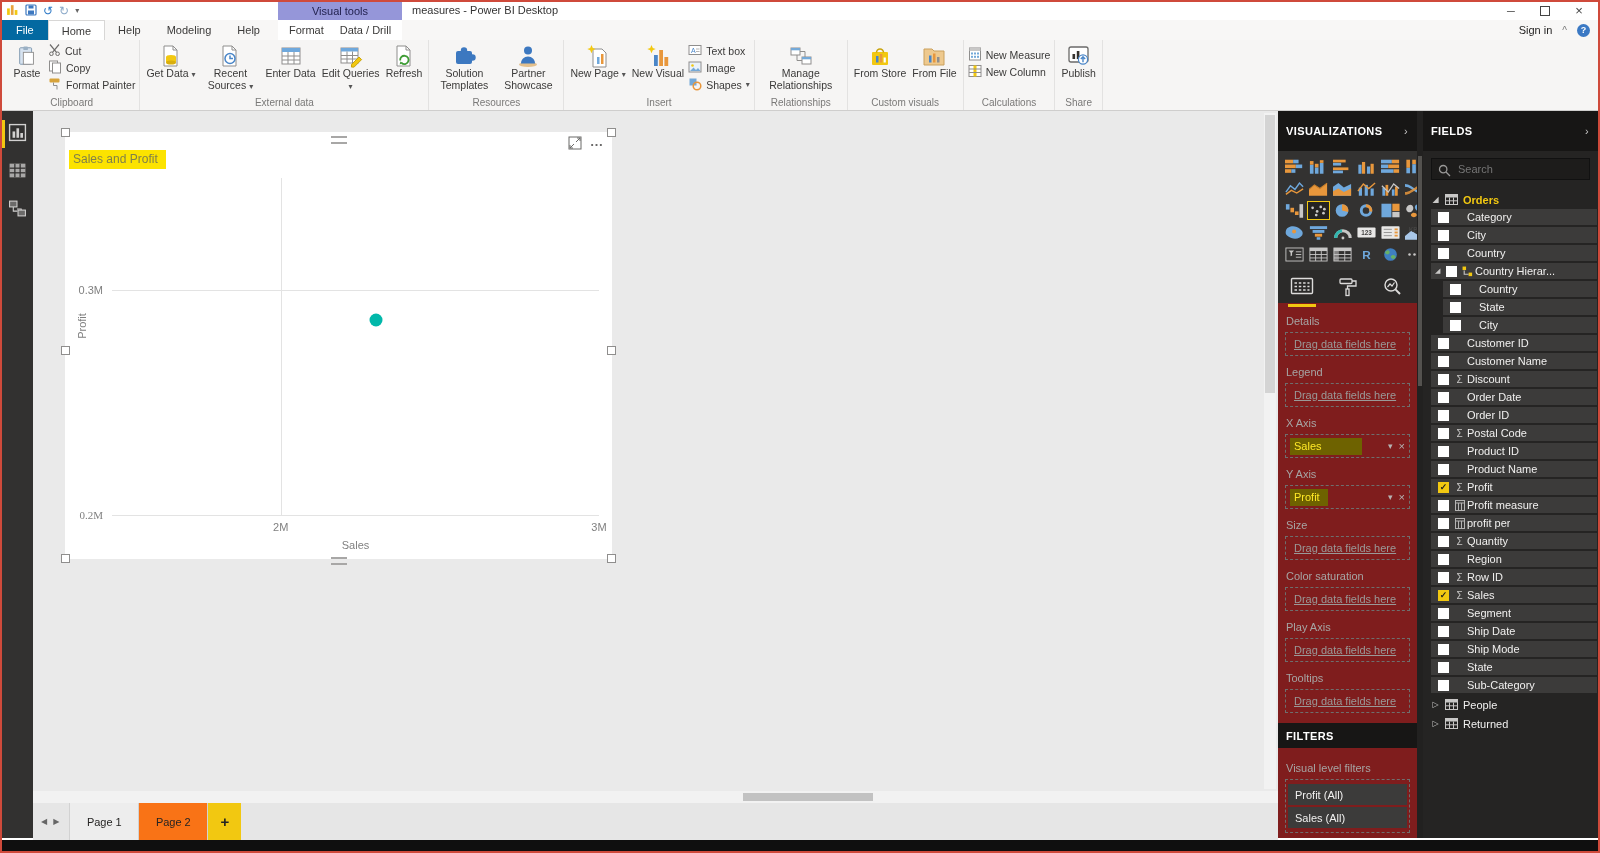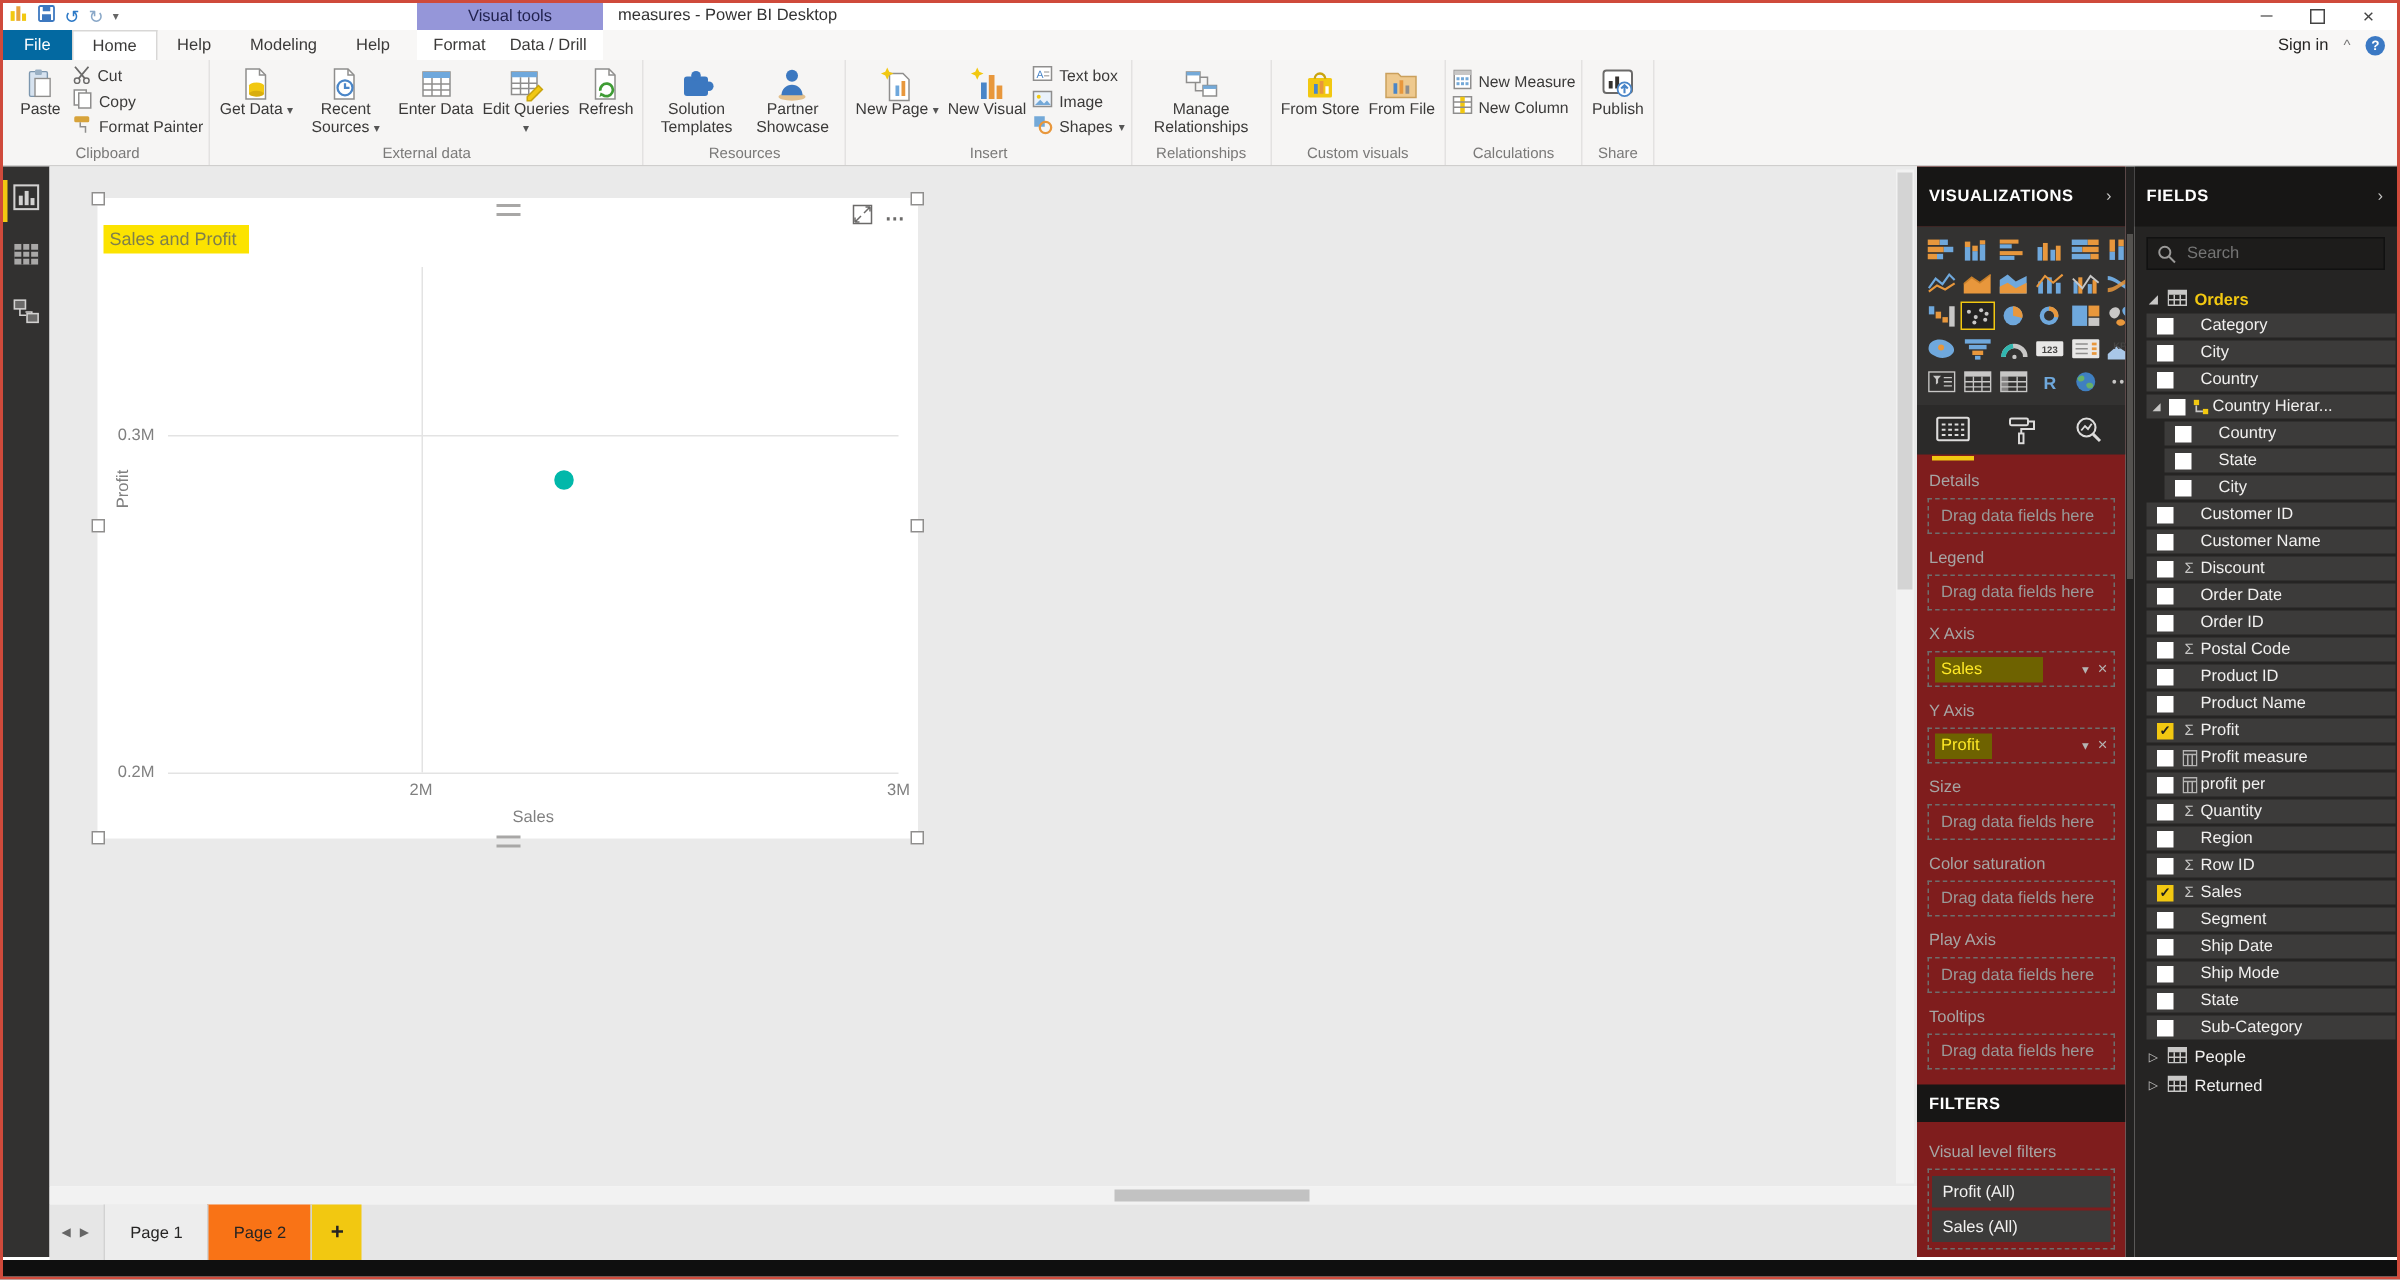--- a/index.html
+++ b/index.html
@@ -99,21 +99,21 @@
   .vtile{width:21px;height:17px;display:flex;align-items:center;justify-content:center;cursor:pointer;
     border:1px solid transparent;box-sizing:content-box;}
   .vtile.selected{border:1px solid #f2c811;background:#242322;}
   .pane-tabs{display:flex;gap:24px;padding:7px 0 0 12px;background:#2b2a29;height:26px;}
   .pane-tab{position:relative;cursor:pointer;}
   .pane-tab.active::after{content:"";position:absolute;left:-2px;right:-2px;bottom:-4px;height:3px;background:#f2c811;}
   .wells{padding:2px 7px 6px 7px;}
   .well-label{font-size:11px;color:#a6a5a4;margin:10px 0 5px 1px;}
   .well-box{border:1px dashed #6f6e6d;height:22px;display:flex;align-items:center;
     font-size:11px;color:#9a9998;padding:0 4px;}
-  .well-box .ph{padding-left:4px;}
+  .well-box .ph{padding-left:4px;text-decoration:underline;}
   .well-pill{display:flex;align-items:center;width:100%;}
   .hl-swipe{background:#6e6200;color:#ffe926;padding:2px 8px 3px 4px;font-size:11px;}
   .pill-right{margin-left:auto;display:flex;align-items:center;gap:6px;color:#b5b4b3;}
   .pill-right span{cursor:pointer;font-size:9px;}
   .pill-right .x{font-size:11px;}
   .filters-header{height:25px;background:#171615;color:#fff;display:flex;align-items:center;
     padding:0 8px;font-size:11px;font-weight:bold;letter-spacing:0.4px;margin-top:4px;}
   .filters-body{padding:4px 7px;}
   .filter-group{border:1px dashed #6f6e6d;padding:2px;margin-top:4px;}
   .filter-pill{background:#3c3b3a;height:21px;display:flex;align-items:center;padding:0 7px;
@@ -531,21 +531,21 @@
         <span class="ellipsis">⋯</span>
       </div>
       <div class="chart-title">Sales and Profit</div>
       <div class="plot" id="plot-area">
         <div class="y-axis-title">Profit</div>
         <div class="x-axis-title">Sales</div>
       <div class="gridline v" style="left: 34.6405%;"></div>
           <div class="xtick" style="left: 34.6405%;">2M</div>
           <div class="xtick" style="left: 100%;">3M</div>
           <div class="gridline h" style="top: 100%;"></div>
-          <div class="ytick" style="top: 100%;">0.2M</div>
+          <div class="ytick" style="top: 100%; font-family: Liberation Serif, serif;">0.2M</div>
           <div class="gridline h" style="top: 33.3333%;"></div>
           <div class="ytick" style="top: 33.3333%;">0.3M</div>
           <div class="dot" style="left: 54.2484%; top: 42%; background: rgb(1, 184, 170);"></div>
         </div>
     </div>
     <div class="vscroll">
         <div class="thumb"></div>
       </div>
   </div>
   <div class="hscroll">

